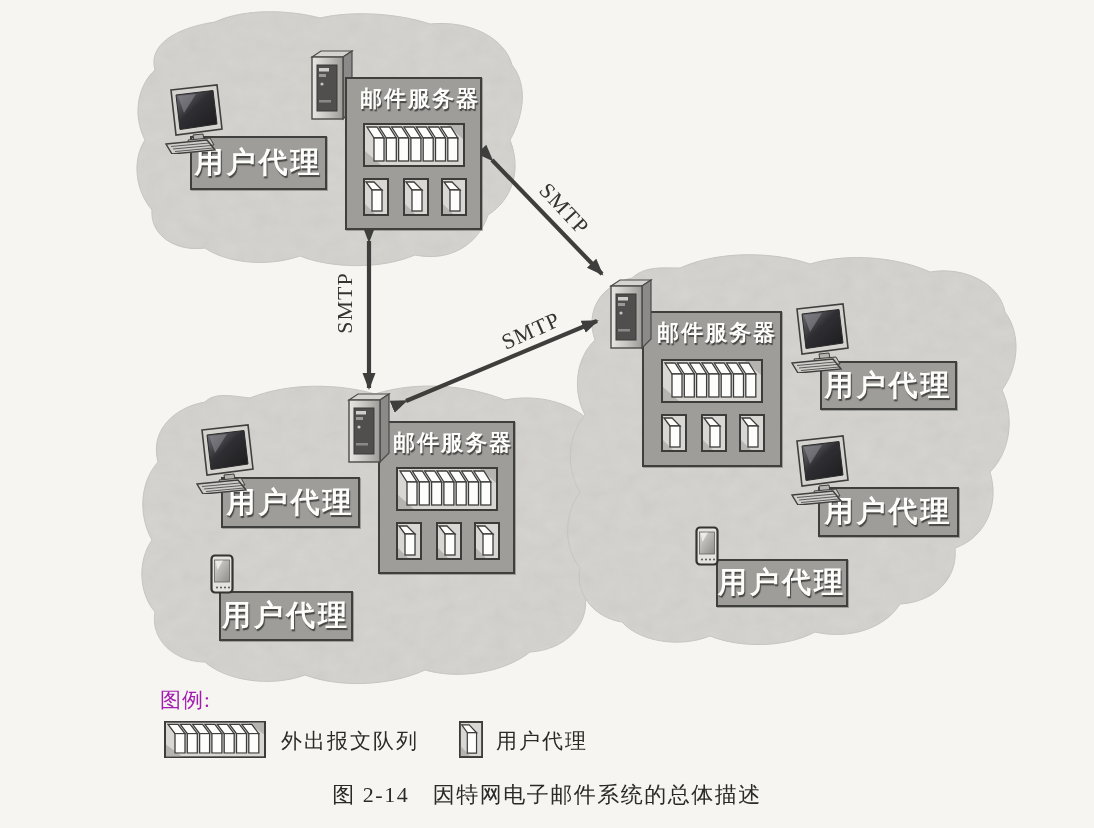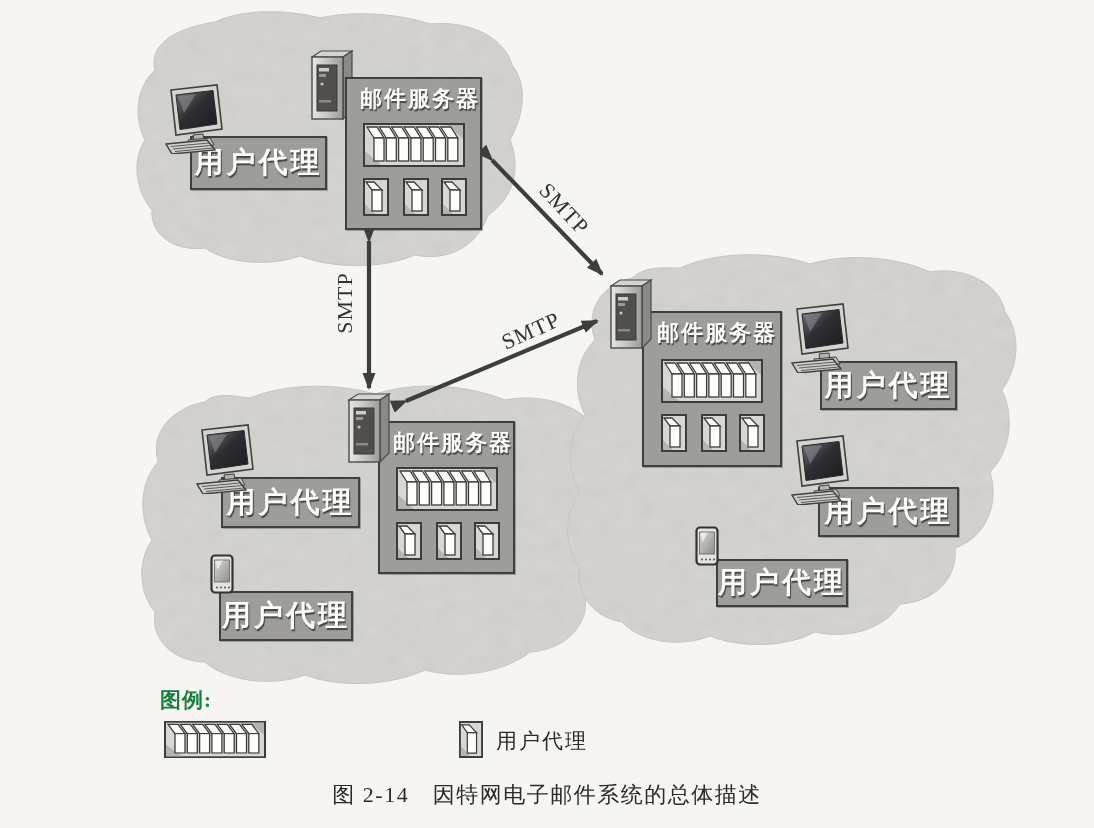--- a/index.html
+++ b/index.html
@@ -12,21 +12,21 @@
   .boxlabel{font-family:"Liberation Sans", sans-serif;font-weight:bold;color:#fdfdfb;
             letter-spacing:3px;text-shadow:1px 1.5px 1px rgba(40,40,38,.75);
             display:flex;align-items:center;justify-content:center;width:100%;height:100%;}
   .ua-label{font-size:29px;}
   .ms-title{position:absolute;left:0;right:0;top:5px;text-align:left;
             font-family:"Liberation Sans", sans-serif;font-weight:bold;color:#fdfdfb;
             font-size:22px;letter-spacing:2px;text-shadow:1px 1.5px 1px rgba(40,40,38,.75);margin-left:13px;}
   .icon{position:absolute;overflow:visible;}
   .smtp{position:absolute;font-family:"Liberation Serif", serif;font-size:22px;color:#333331;
         letter-spacing:1px;white-space:nowrap;}
-  .legend-title{position:absolute;font-size:21px;color:#15803d;font-weight:bold;letter-spacing:1px;}
+  .legend-title{position:absolute;font-size:21px;color:#a21caf;font-weight:normal;letter-spacing:1px;}
   .legend-label{position:absolute;font-size:21px;color:#2b2a28;letter-spacing:2px;white-space:nowrap;}
   .caption{position:absolute;left:0;right:0;text-align:center;font-size:22px;color:#2b2a28;
            letter-spacing:1.5px;}
 </style>
 </head>
 <body>
 
 <div class="stage">
 
   <svg width="0" height="0" style="position:absolute" aria-hidden="true">
@@ -273,20 +273,21 @@
     </svg>
 
   <div class="smtp" style="left:345px;top:303px;transform:translate(-50%,-50%) rotate(-90deg)">SMTP</div>
   <div class="smtp" style="left:564px;top:209px;transform:translate(-50%,-50%) rotate(47deg)">SMTP</div>
   <div class="smtp" style="left:531px;top:331px;transform:translate(-50%,-50%) rotate(-24deg)">SMTP</div>
 
   <div class="legend-title" style="left:160px;top:686px">图例:</div>
   <svg class="icon" style="left:164px;top:721px;width:102px;height:37px" viewBox="0 0 102 44" preserveAspectRatio="none">
     <use href="#sym-queue"></use>
     </svg>
+  <div class="legend-label" style="left:281px;top:727px">外出报文队列</div>
   <svg class="icon" style="left:459px;top:721px;width:24px;height:37px" viewBox="0 0 26 38" preserveAspectRatio="none">
     <use href="#sym-mailbox"></use>
     </svg>
   <div class="legend-label" style="left:496px;top:727px">用户代理</div>
 
   <div class="caption" style="top:780px">图 2-14　因特网电子邮件系统的总体描述</div>
 
 </div>
 
 </body></html>

